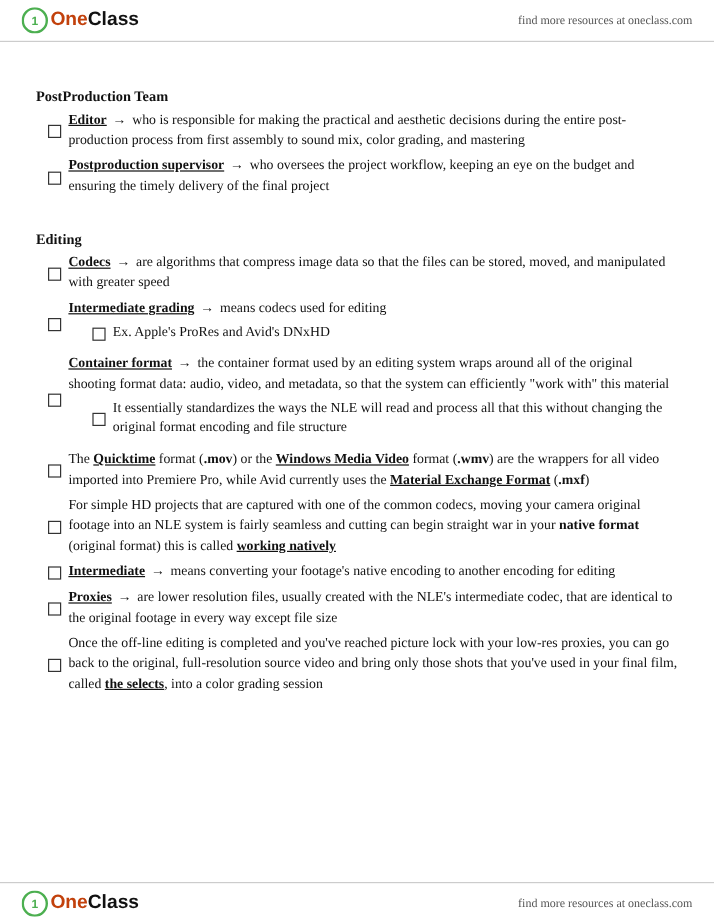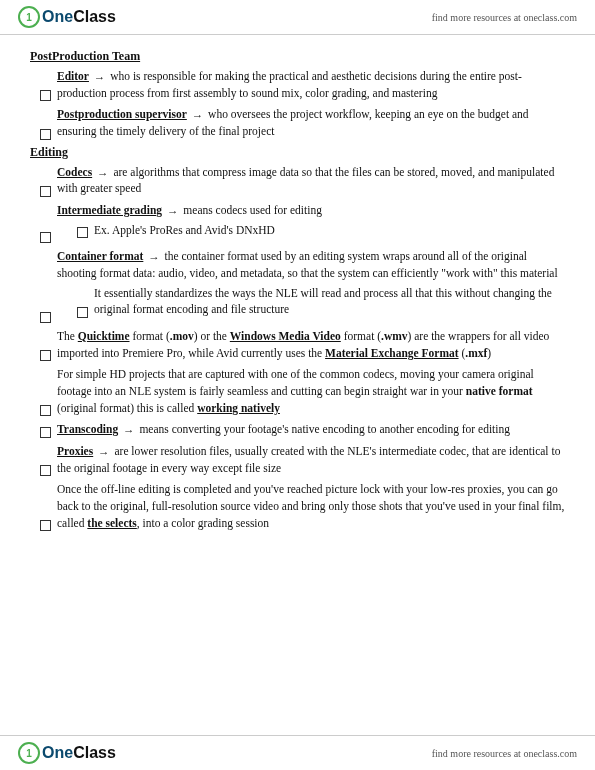--- a/index.html
+++ b/index.html
@@ -36,31 +36,30 @@
     .footer-right {
       font-size: 10px;
       color: #555;
     }
     .content {
       padding: 10px 30px 50px 30px;
     }
     .section-heading {
       font-size: 12px;
       font-weight: bold;
-      text-decoration: underline;
-      margin-top: 4px;
+      margin-top: 28px;
       margin-bottom: 4px;
     }
     .list-outer {
       list-style: none;
       padding-left: 0;
     }
     .list-item {
       display: flex;
-      align-items: flex-end;
+      align-items: center;
       margin-bottom: 5px;
       padding-left: 10px;
     }
     .checkbox {
       width: 11px;
       height: 11px;
       border: 1.5px solid #333;
       display: inline-block;
       flex-shrink: 0;
       margin-right: 6px;
@@ -97,21 +96,21 @@
       display: flex;
       align-items: center;
       gap: 2px;
     }
     .logo-text {
       font-family: Arial, sans-serif;
       font-weight: bold;
       font-size: 16px;
       color: #111;
     }
-    .logo-text .green { color: #0c4a6e; }
+    .logo-text .green { color: #c2410c; }
   </style>
 </head>
 <body>
 
 <div class="header">
   <div class="logo-wrap">
     <svg width="22" height="22" viewBox="0 0 22 22">
       <ellipse cx="11" cy="11" rx="10" ry="10" fill="none" stroke="#4CAF50" stroke-width="2"></ellipse>
       <text x="11" y="15" text-anchor="middle" font-size="10" font-family="Arial" font-weight="bold" fill="#4CAF50">1</text>
     </svg>
@@ -189,21 +188,21 @@
     <li class="list-item">
       <span class="checkbox"></span>
       <span class="item-text">
         For simple HD projects that are captured with one of the common codecs, moving your camera original footage into an NLE system is fairly seamless and cutting can begin straight war in your <span class="bold-term">native format</span> (original format) this is called <span class="bold-underline">working natively</span>
       </span>
     </li>
 
     <li class="list-item">
       <span class="checkbox"></span>
       <span class="item-text">
-        <span class="term">Transcoding</span><span class="arrow"> →</span> means converting your footage's native encoding to another encoding for editing
+        <span class="term">Intermediate</span><span class="arrow"> →</span> means converting your footage's native encoding to another encoding for editing
       </span>
     </li>
 
     <li class="list-item">
       <span class="checkbox"></span>
       <span class="item-text">
         <span class="term">Proxies</span><span class="arrow"> →</span> are lower resolution files, usually created with the NLE's intermediate codec, that are identical to the original footage in every way except file size
       </span>
     </li>
 

